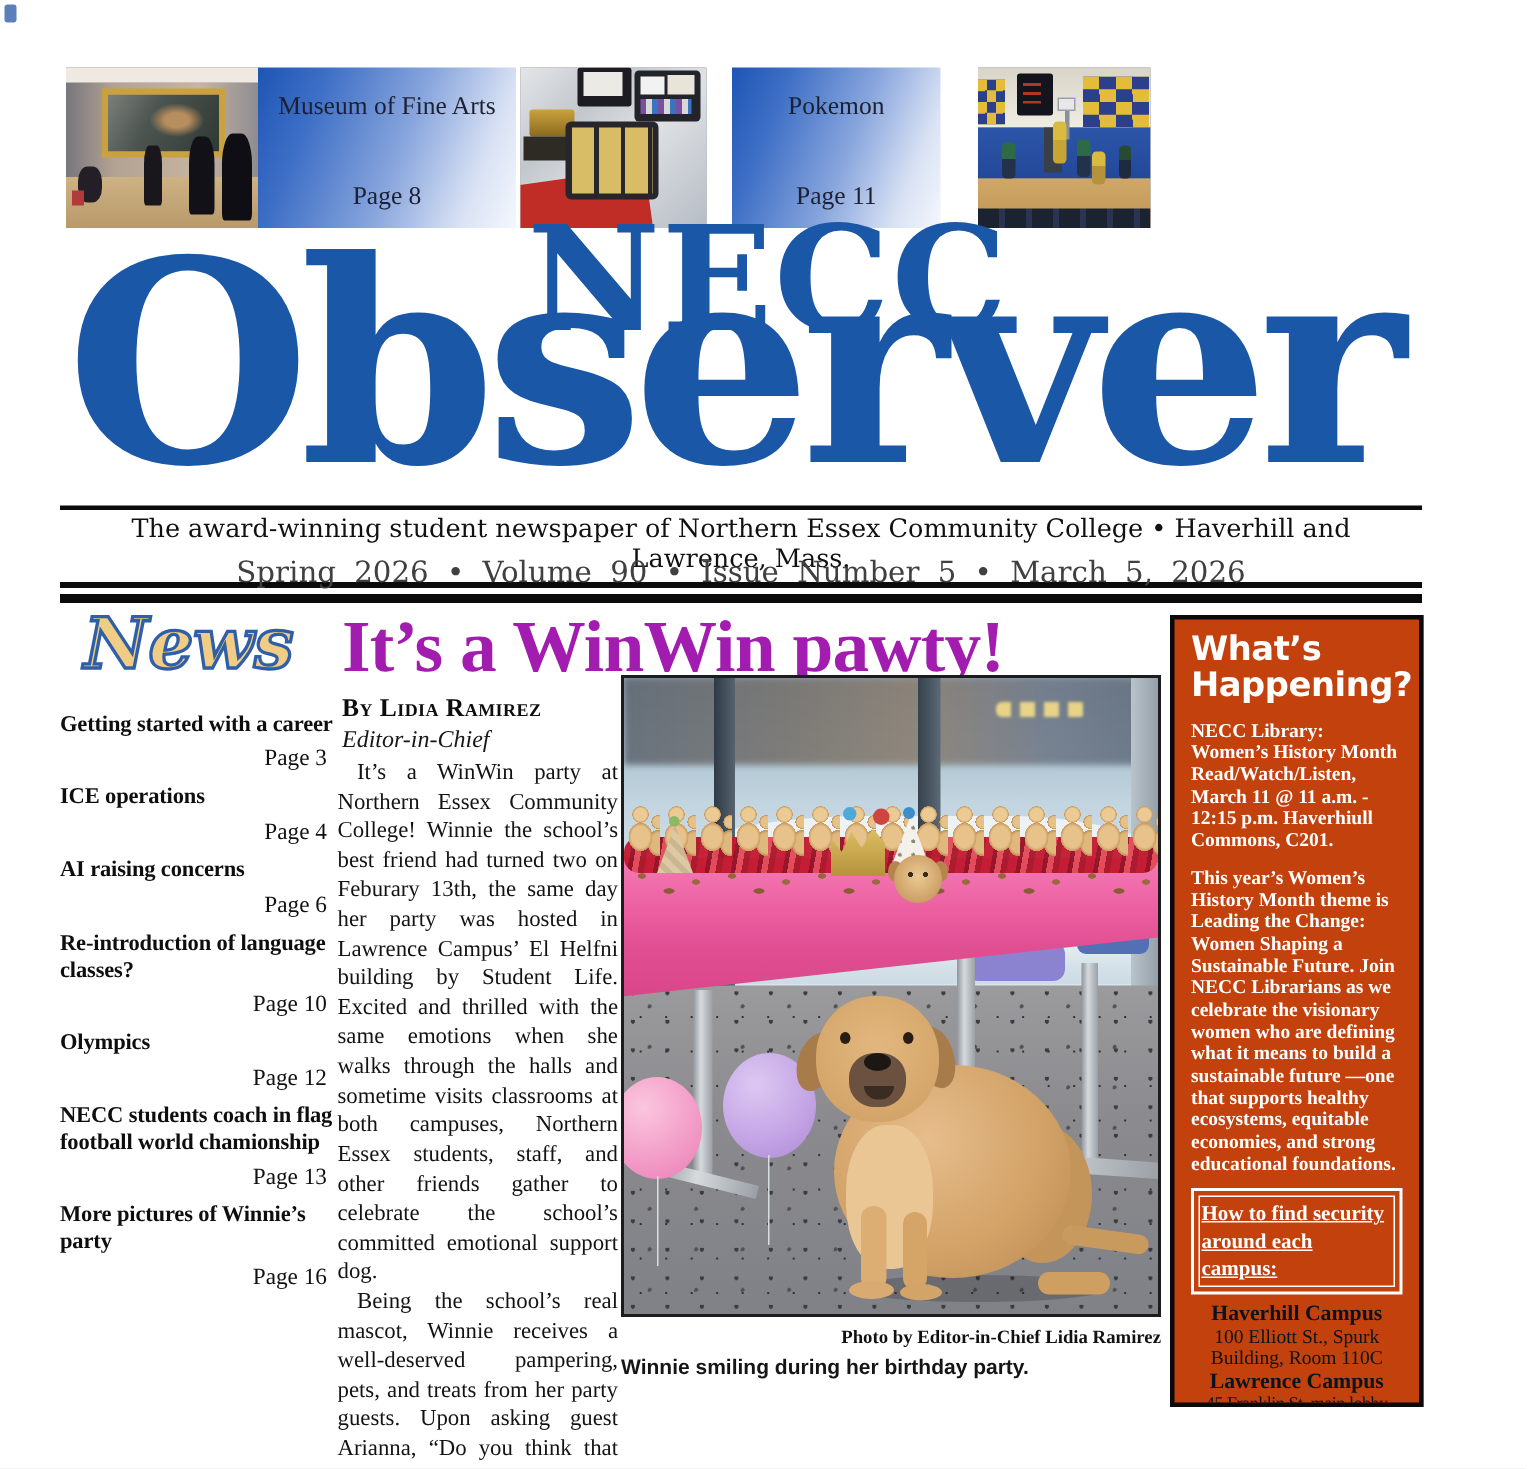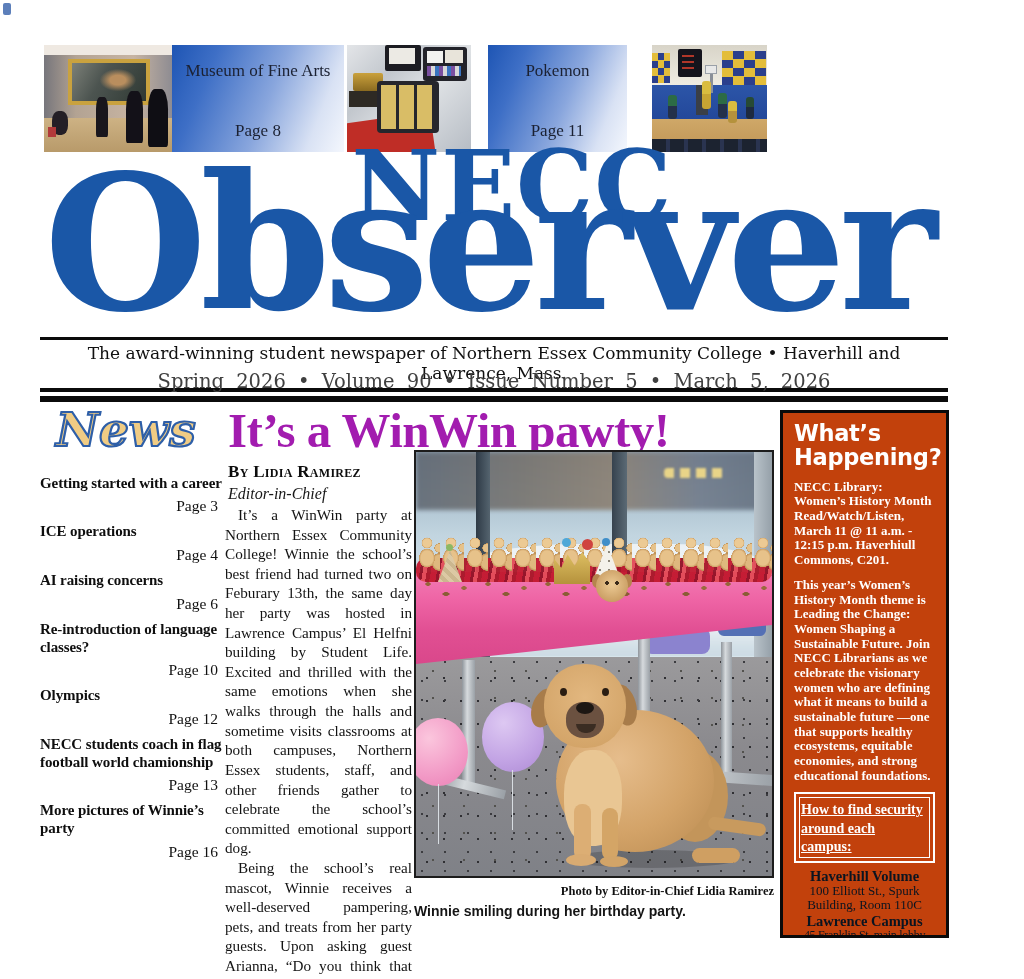--- a/index.html
+++ b/index.html
@@ -383,21 +383,21 @@
     <div class="wh-title">What’s Happening?</div>
     <p class="wh-p">NECC Library: Women’s History Month Read/Watch/Listen, March 11 @ 11 a.m. - 12:15 p.m. Haverhiull Commons, C201.</p>
     <p class="wh-p">This year’s Women’s History Month theme is Leading the Change: Women Shaping a Sustainable Future. Join NECC Librarians as we celebrate the visionary women who are defining what it means to build a sustainable future —one that supports healthy ecosystems, equitable economies, and strong educational foundations.</p>
 
     <div class="sec-box">
       <div class="sec-box-inner">
         <span class="sec-title">How to find security around each campus:</span>
       </div>
     </div>
     <div class="sec-body">
-      <div class="sec-campus">Haverhill Volume</div>
+      <div class="sec-campus">Haverhill Campus</div>
       <div class="sec-detail">100 Elliott St., Spurk Building, Room 110C</div>
       <div class="sec-campus">Lawrence Campus</div>
       <div class="sec-cond">45 Franklin St. main lobby</div>
       <div class="sec-footer">Call 978.556.3333 from a cell phone. Extension 3333 from any campus phone on either campus.</div>
     </div>
   </div>
 
 </div>
 
 </body></html>

